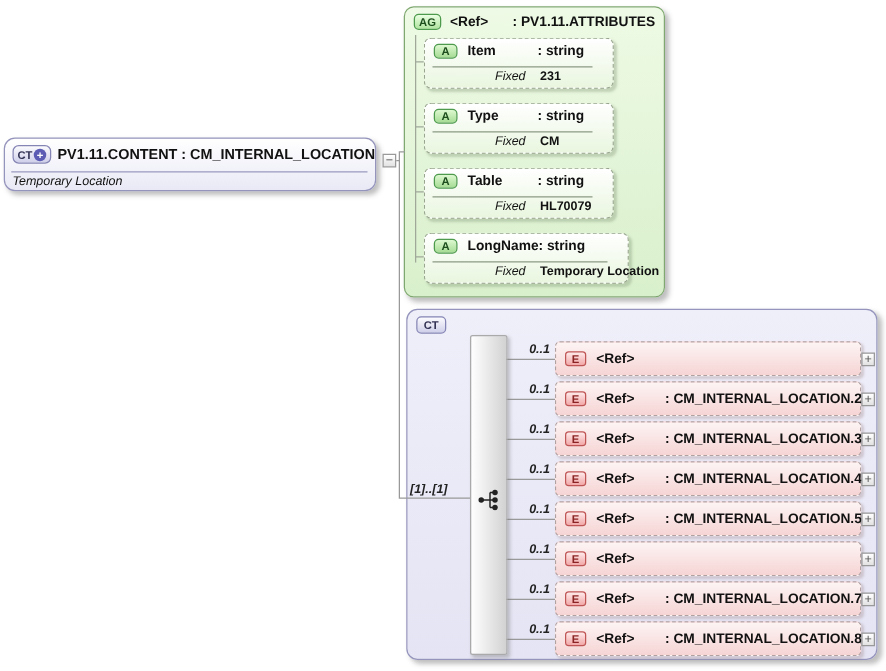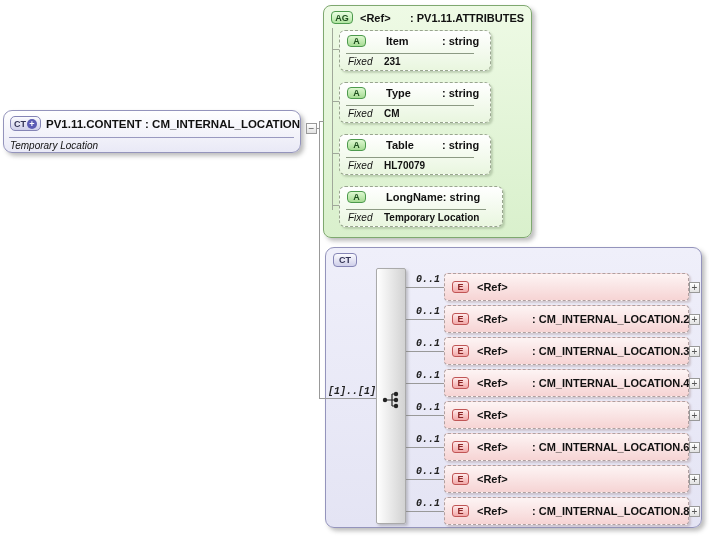--- a/index.html
+++ b/index.html
@@ -37,31 +37,31 @@
   .badge-a{width:19px;height:12px;border:1px solid #4d9a4d;color:#1d4d1d;
             background:linear-gradient(#ddf8d0,#a6dc94);}
   .badge-e{width:17px;height:12px;border:1px solid #c05555;color:#8b2525;
             background:linear-gradient(#ffeaea,#f2a8a8);border-radius:3px;}
 
   
   .hdr{display:flex;align-items:center;}
   .bold11{font-weight:bold;font-size:11px;white-space:nowrap;}
   .bold115{font-weight:bold;font-size:11.5px;white-space:nowrap;}
   .italic10{font-style:italic;font-size:10px;white-space:nowrap;}
-  .card-label{font-style:italic;font-weight:bold;font-size:10px;color:#222;white-space:nowrap;font-family:Liberation Mono, monospace;}
+  .card-label{font-style:italic;font-weight:bold;font-size:10px;color:#222;white-space:nowrap;}
 
   
   .attr-box{position:absolute;border:1px dashed #99a58f;border-radius:6px;
             background:linear-gradient(#ffffff,#e9f6df);
             box-shadow:2px 2px 2px rgba(120,140,110,0.35);z-index:12;}
   .attr-hdr{display:flex;align-items:center;padding:4px 0 0 7px;}
-  .attr-name{font-weight:bold;font-size:11px;margin-left:20px;min-width:56px;white-space:nowrap;}
+  .attr-name{font-weight:bold;font-size:11px;margin-left:8px;min-width:56px;white-space:nowrap;}
   .attr-sep{position:absolute;left:6px;right:16px;top:22px;border-top:1px solid #8c9a84;}
   .fixed-row{position:absolute;left:8px;top:25px;display:flex;align-items:baseline;}
-  .fixed-label{font-style:italic;font-size:10px;min-width:36px;white-space:nowrap;}
+  .fixed-label{font-style:italic;font-size:10px;min-width:36px;white-space:nowrap;margin-left:48px;}
   .fixed-value{font-weight:bold;font-size:10px;white-space:nowrap;}
 
   
   .erow{position:absolute;left:78px;width:296px;height:28px;}
   .elem-box{position:absolute;left:40px;top:0;width:245px;height:28px;
             border:1px dashed #b0a0a0;border-radius:4px;
             background:linear-gradient(#fdf4f4,#f6d4d4);
             box-shadow:2px 2px 2px rgba(150,120,120,0.3);
             display:flex;align-items:center;padding-left:7px;box-sizing:border-box;z-index:12;}
   .elem-ref{font-weight:bold;font-size:11px;margin-left:8px;min-width:55px;white-space:nowrap;}
@@ -232,41 +232,42 @@
       </div>
       <div class="handle" style="left:285px;top:9px;">+</div>
     </div>
 
     <div class="erow" style="top:153px;">
       <div class="erow-line"></div>
       <div class="erow-card card-label">0..1</div>
       <div class="elem-box">
         <span class="badge badge-e">E</span>
         <span class="elem-ref">&lt;Ref&gt;</span>
+        <span class="elem-name">: CM_INTERNAL_LOCATION.5</span>
       </div>
       <div class="handle" style="left:285px;top:9px;">+</div>
     </div>
 
     <div class="erow" style="top:185px;">
       <div class="erow-line"></div>
       <div class="erow-card card-label">0..1</div>
       <div class="elem-box">
         <span class="badge badge-e">E</span>
         <span class="elem-ref">&lt;Ref&gt;</span>
-        <span class="elem-name">: CM_INTERNAL_LOCATION.6</span>
       </div>
       <div class="handle" style="left:285px;top:9px;">+</div>
     </div>
 
     <div class="erow" style="top:217px;">
       <div class="erow-line"></div>
       <div class="erow-card card-label">0..1</div>
       <div class="elem-box">
         <span class="badge badge-e">E</span>
         <span class="elem-ref">&lt;Ref&gt;</span>
+        <span class="elem-name">: CM_INTERNAL_LOCATION.7</span>
       </div>
       <div class="handle" style="left:285px;top:9px;">+</div>
     </div>
 
     <div class="erow" style="top:249px;">
       <div class="erow-line"></div>
       <div class="erow-card card-label">0..1</div>
       <div class="elem-box">
         <span class="badge badge-e">E</span>
         <span class="elem-ref">&lt;Ref&gt;</span>

